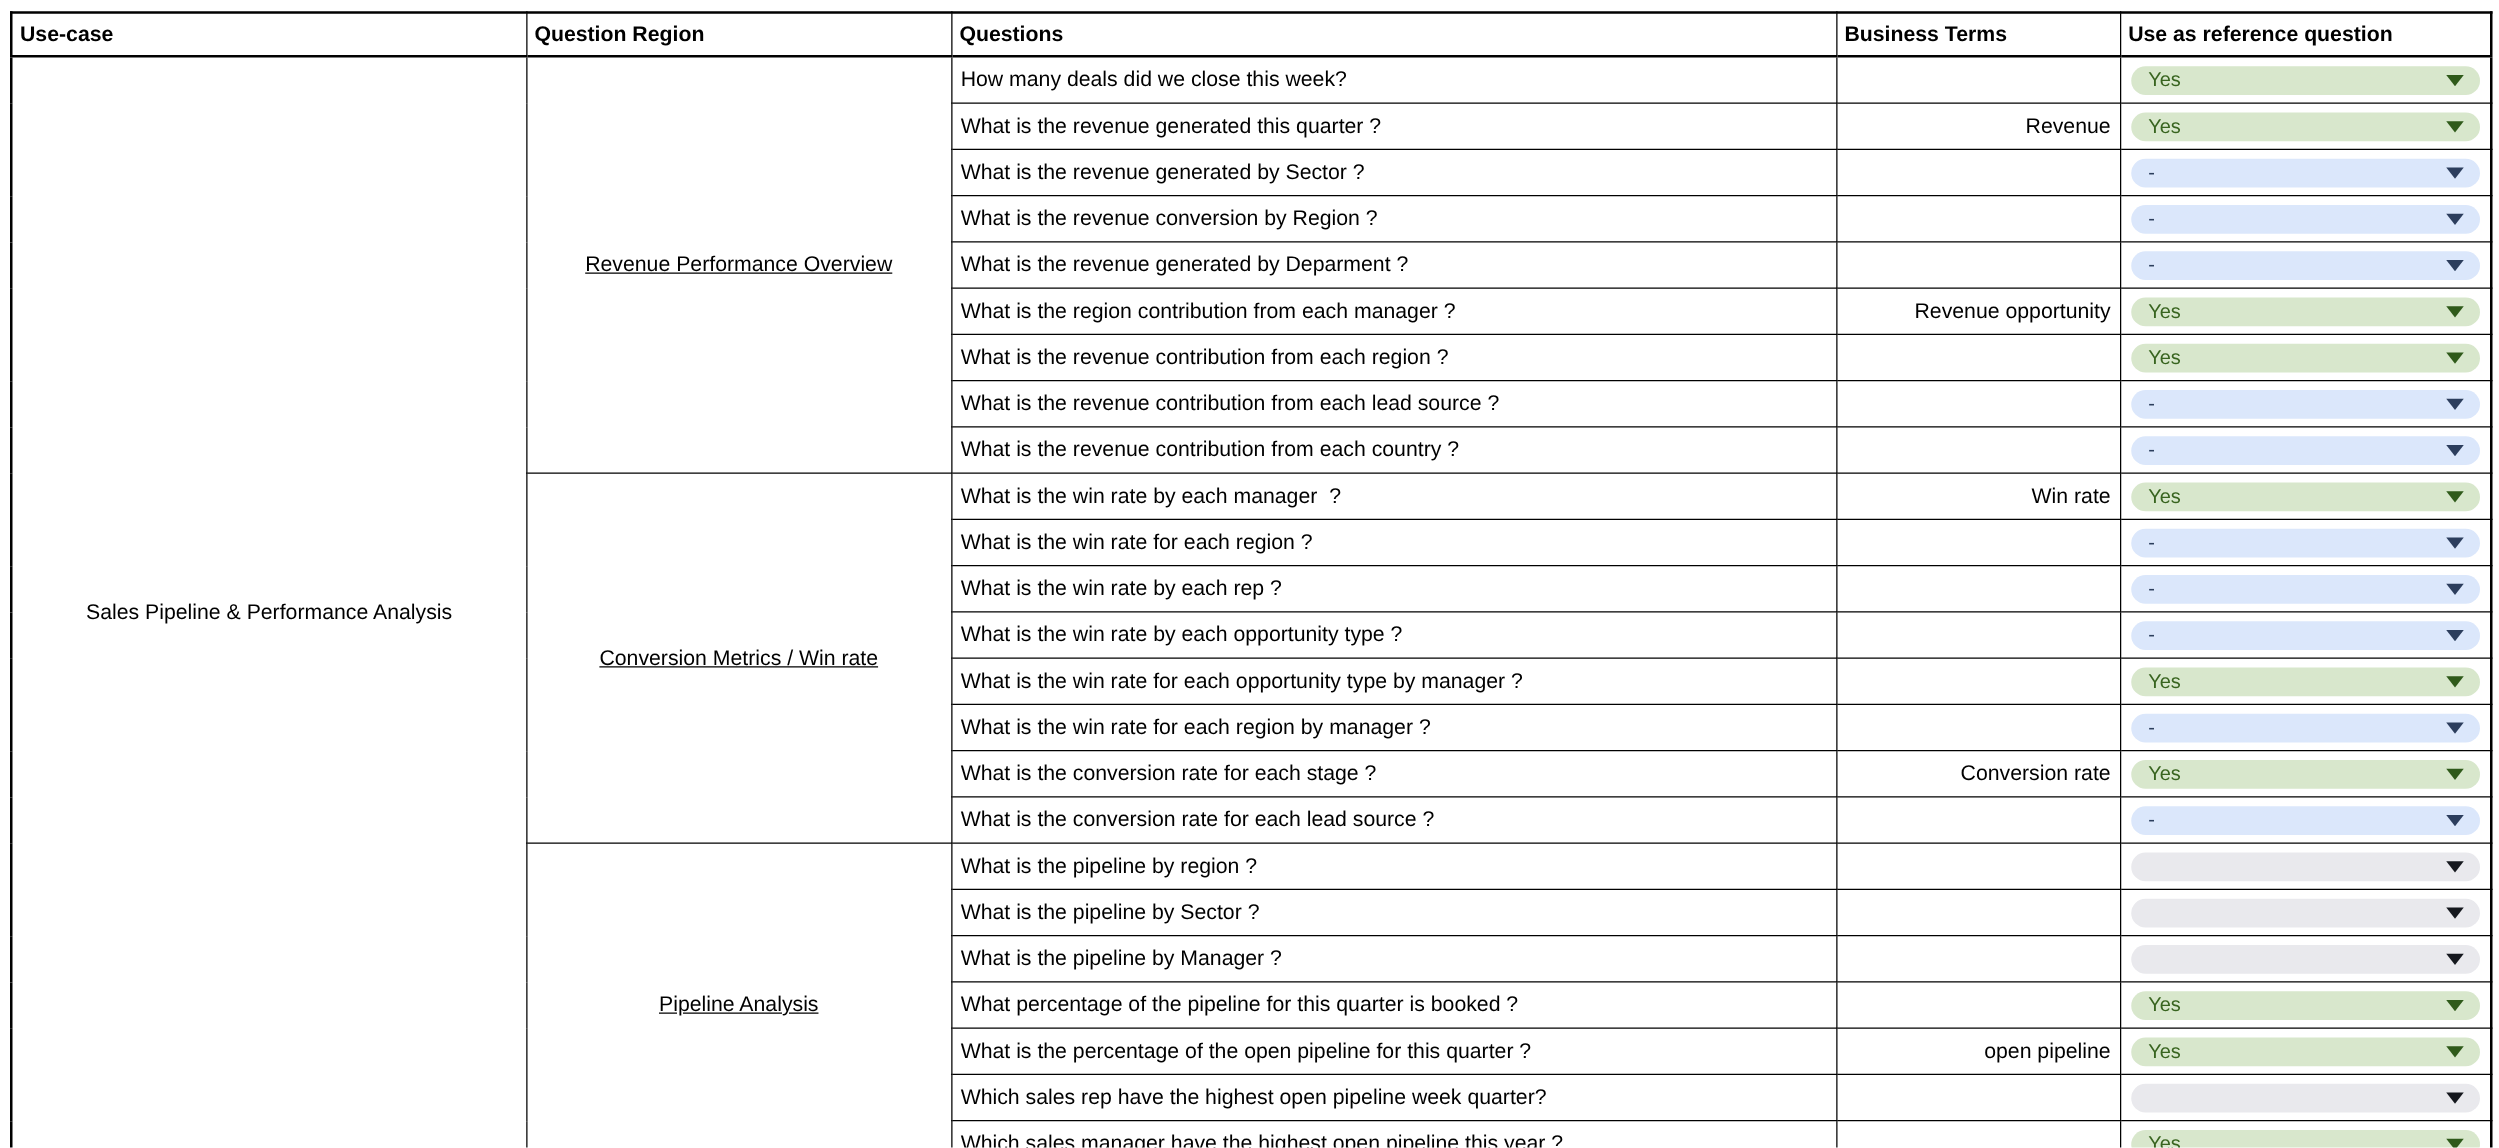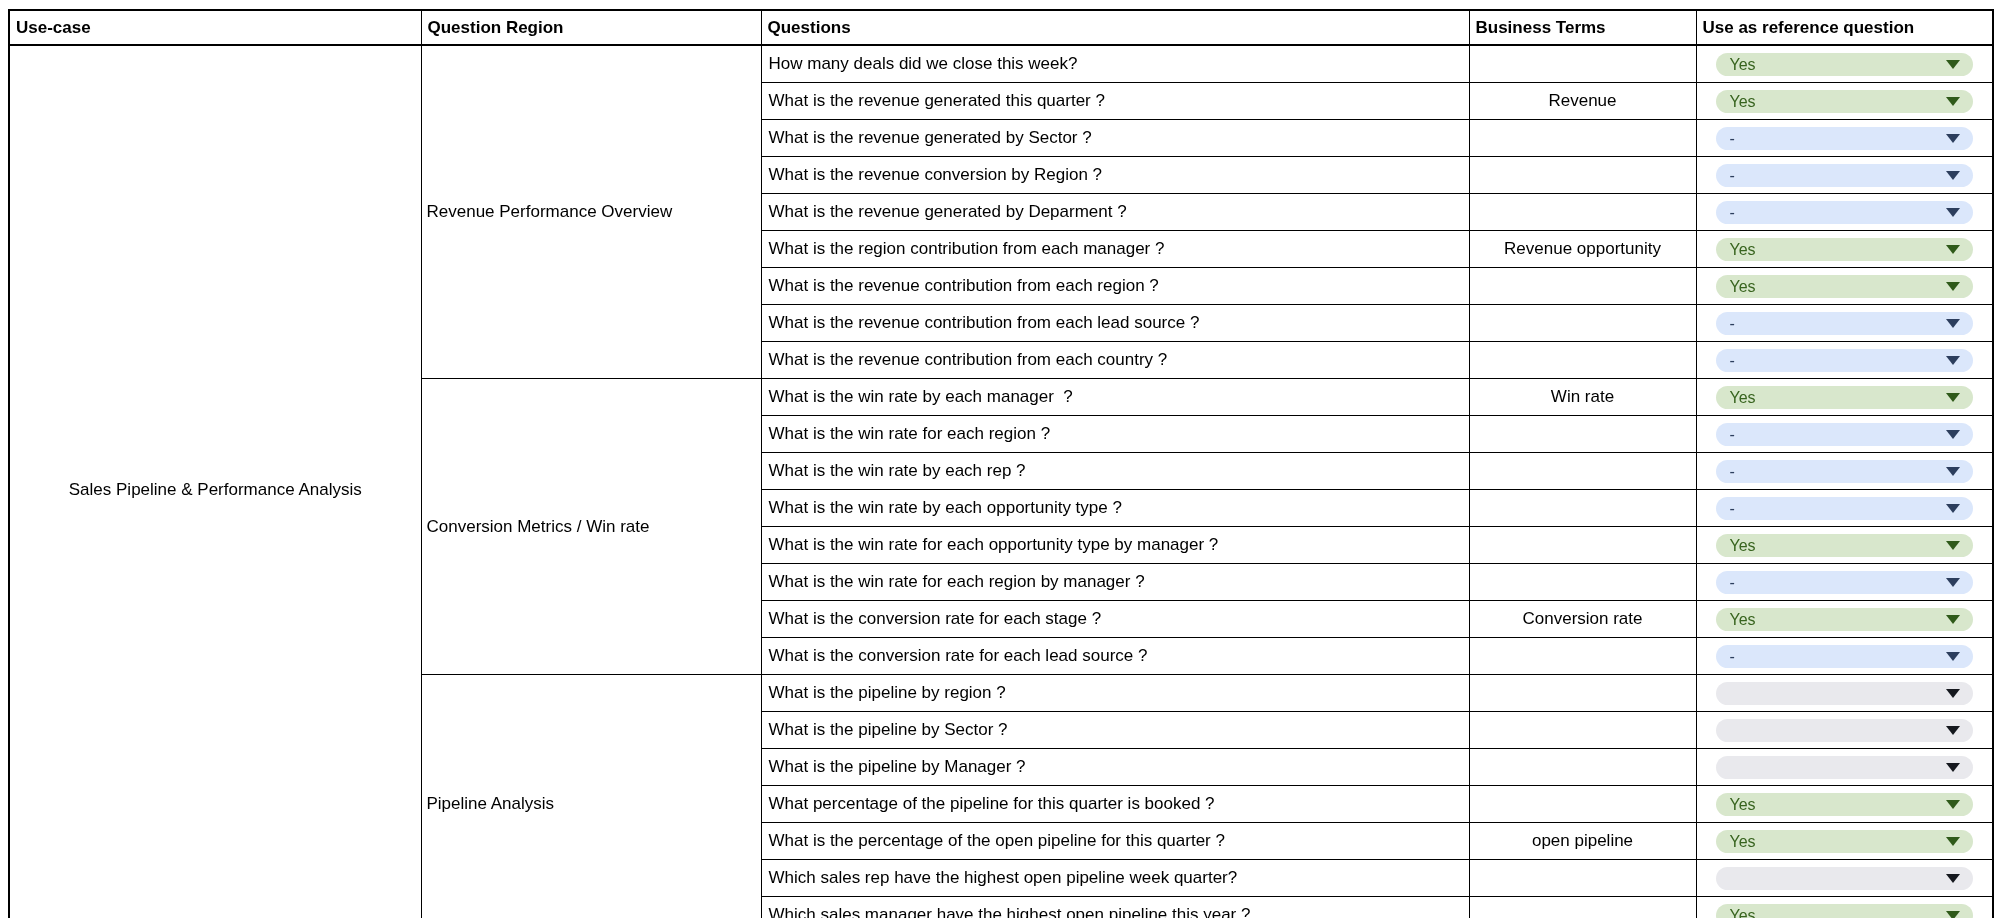--- a/index.html
+++ b/index.html
@@ -30,24 +30,24 @@
     height: 33px;
     font-size: 17px;
     font-weight: bold;
     text-align: left;
     padding: 0 6px;
     border-bottom: 2.5px solid #000;
     background: #ffffff;
   }
   tbody td { height: 36px; font-size: 17px; background: #ffffff; }
   td.use-case-cell { text-align: center; padding: 0 5px; }
-  td.group-cell { text-align: left; padding: 0 5px; }
+  td.group-cell { text-align: center; padding: 0 5px; text-decoration: underline; }
   td.question-cell { text-align: left; padding: 0 7px; white-space: pre-wrap; }
-  td.term-cell { text-align: center; padding: 0 7px; }
-  td.ref-cell { padding: 0 19px; }
+  td.term-cell { text-align: right; padding: 0 7px; }
+  td.ref-cell { padding: 0 8px; }
   .dropdown {
     height: 23px;
     border-radius: 12px;
     display: flex;
     align-items: center;
     justify-content: space-between;
     padding: 0 13px 0 14px;
     cursor: pointer;
   }
   .dropdown-value {

